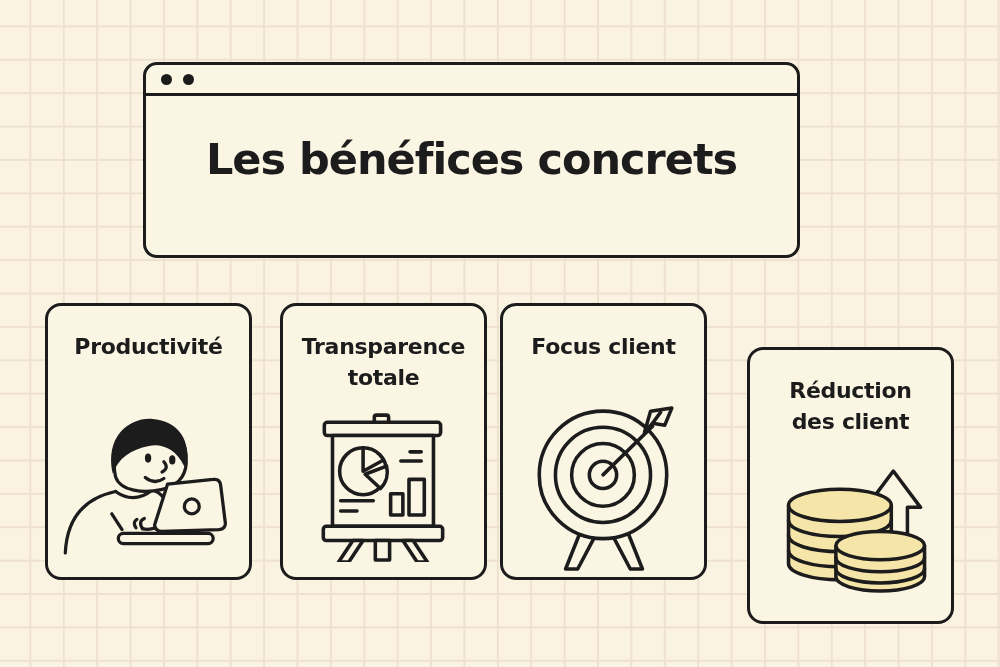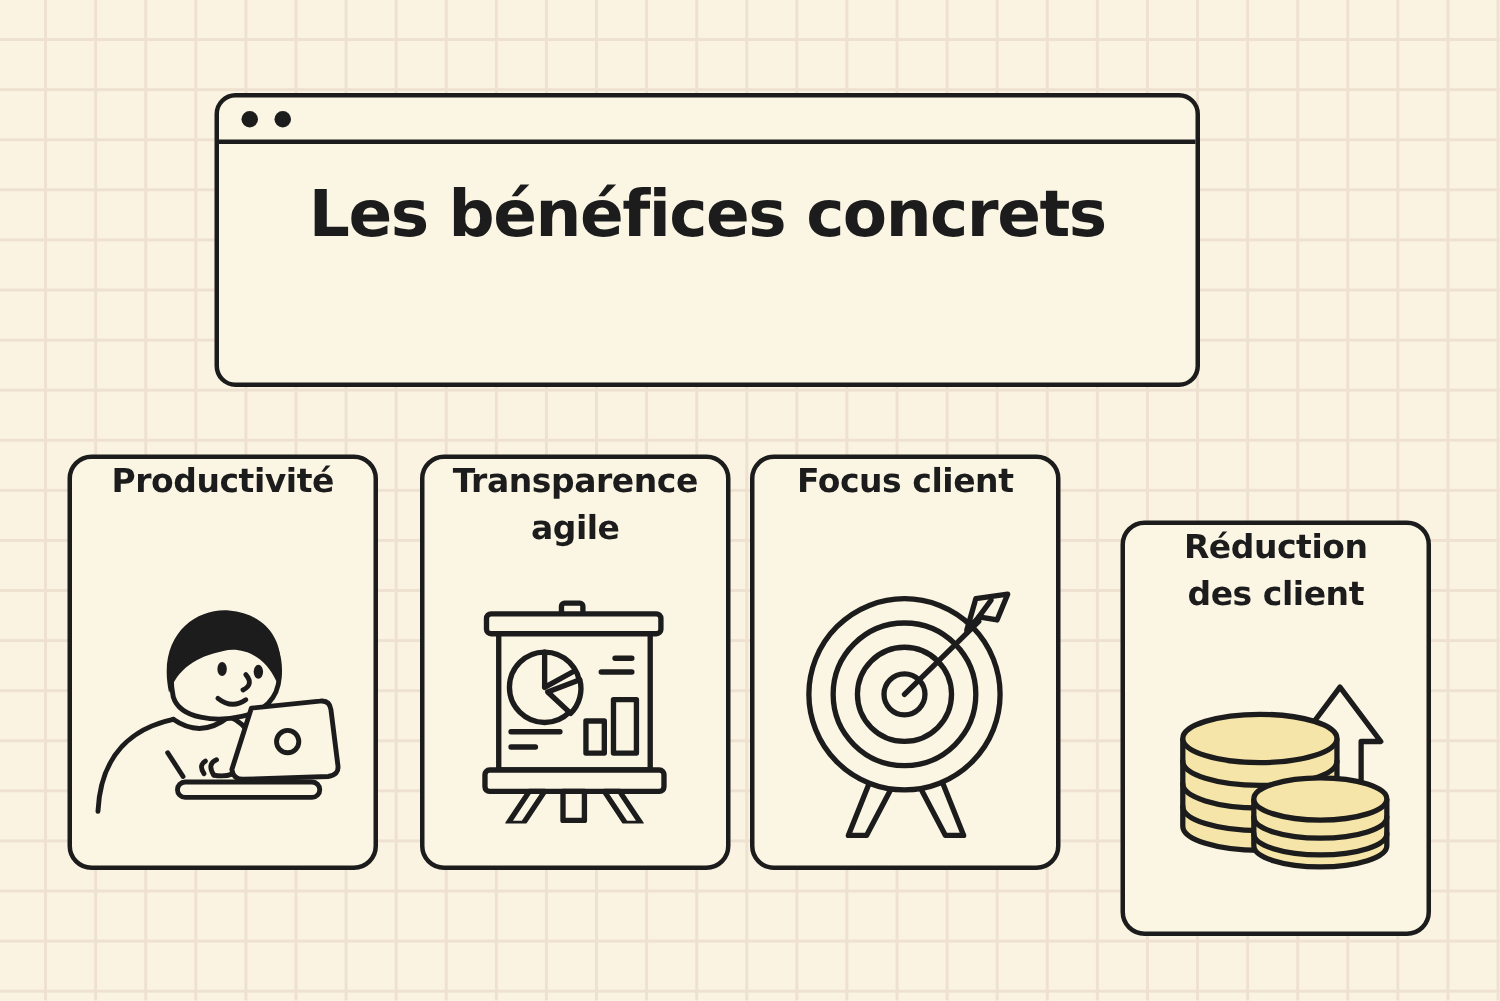--- a/index.html
+++ b/index.html
@@ -31,32 +31,33 @@
     border-radius:14px;
   }
   .titlebar{
     height:31px;
     border-bottom:3px solid var(--ink);
     display:flex; align-items:center;
     padding-left:15px; gap:11px;
   }
   .win-dot{width:11px;height:11px;border-radius:50%;background:var(--ink);}
   .window-title{
-    padding-top:20px;
+    padding-top:36px;
     text-align:center;
     font-size:43px; font-weight:700;
     line-height:54px; letter-spacing:-1px;
   }
   
   .benefit-card{
     position:absolute; top:303px; width:207px; height:277px;
     background:var(--card);
     border:3px solid var(--ink);
     border-radius:16px;
     display:flex; flex-direction:column; align-items:center;
+    padding-top:25px;
   }
   .benefit-card.c1{left:45px;}
   .benefit-card.c2{left:280px;}
   .benefit-card.c3{left:500px;align-items:center;}
   .benefit-card.c4{left:747px;margin-top:44px;}
   .card-title{
     font-size:22px; font-weight:700;
     line-height:31px; text-align:center;
     letter-spacing:-0.3px;
     min-height:62px;
@@ -109,21 +110,21 @@
       <rect class="fill-paper" x="67" y="137" width="102" height="11" rx="5.5"></rect>
 
       <path class="stroke" d="M 93,132 q -5,-8 2,-11 M 86,131 q -4,-6 1,-9"></path>
     </svg>
   </div>
 </div>
 
 <div class="benefit-card c2">
   <div class="card-title">
     <div>Transparence</div>
-    <div>agile</div>
+    <div>totale</div>
   </div>
   <div class="card-art">
     <svg width="138" height="153" viewBox="0 0 135 150">
 
       <rect class="fill-paper" x="58" y="6" width="14" height="9" rx="2"></rect>
 
       <rect class="fill-paper" x="9" y="13" width="114" height="13" rx="3"></rect>
 
       <rect class="fill-paper" x="17" y="26" width="99" height="89"></rect>
 

